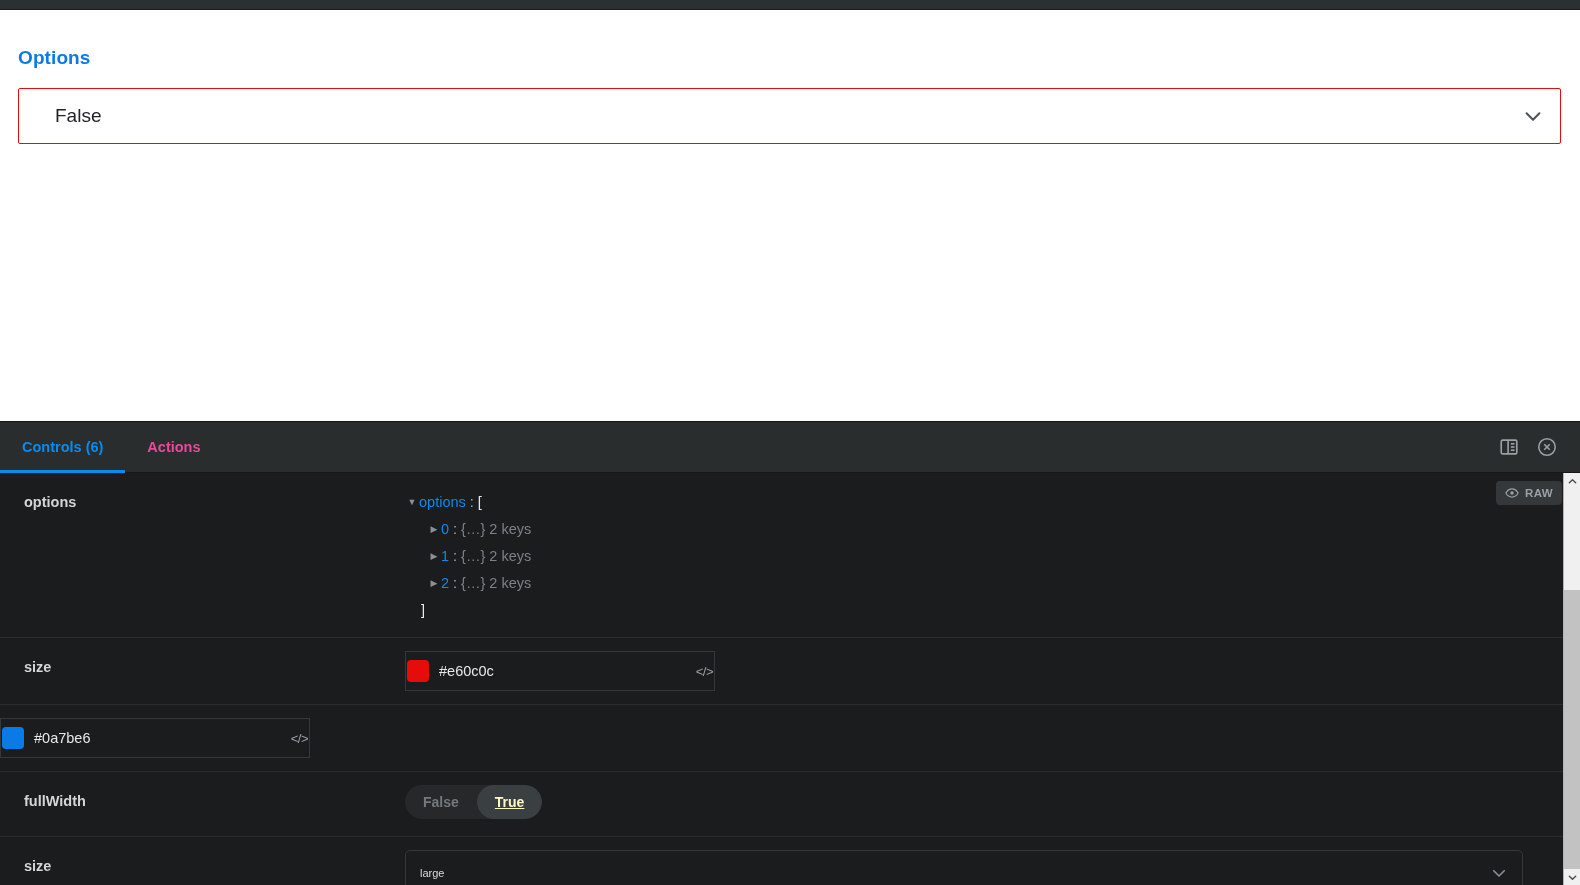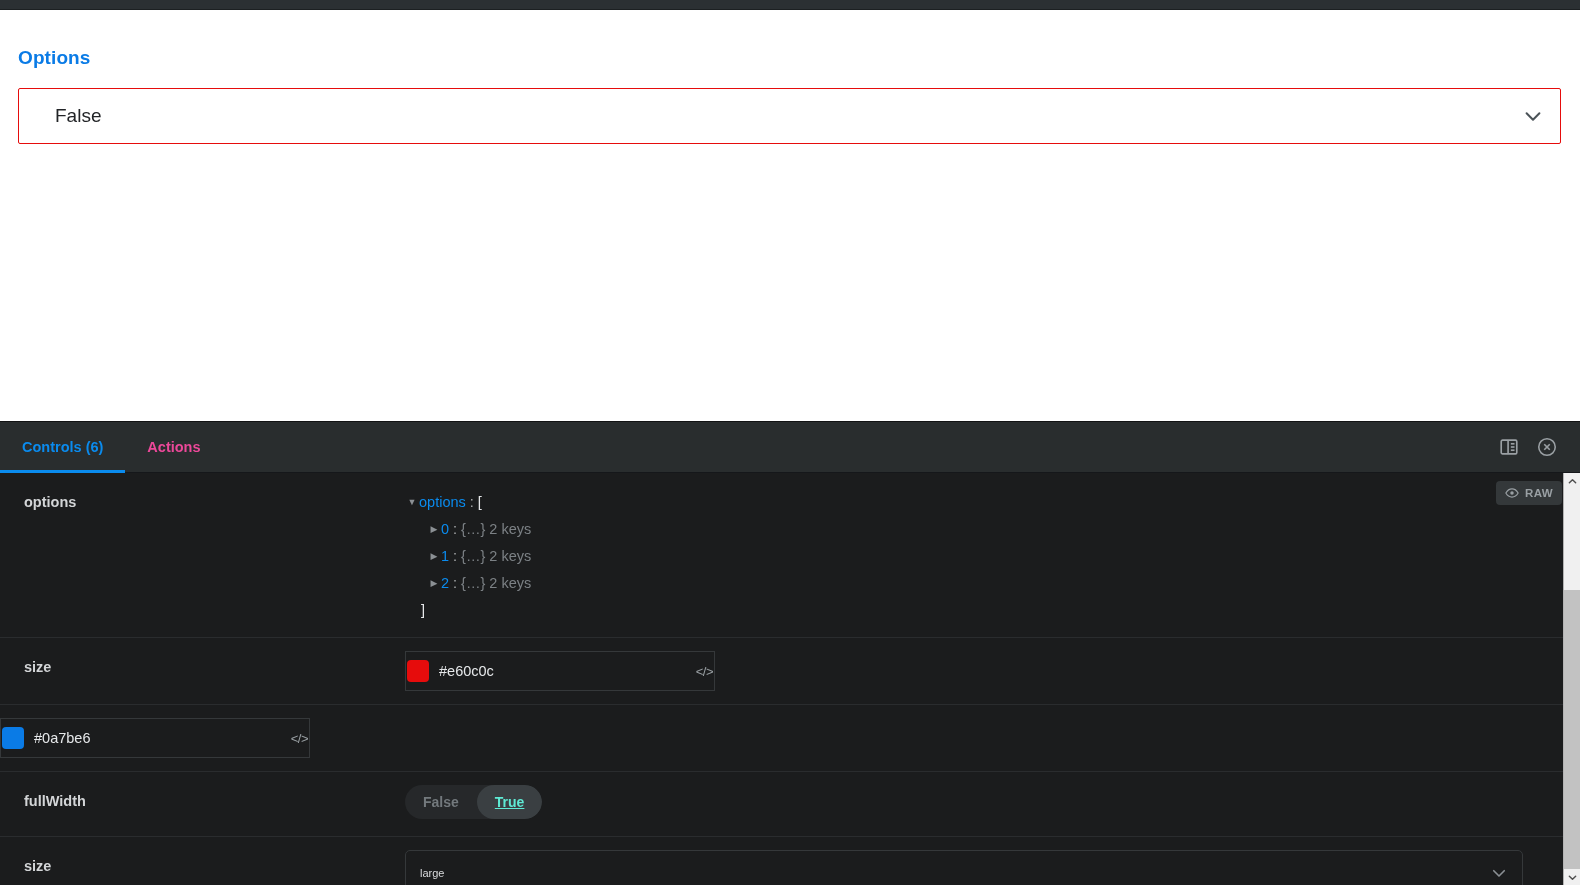--- a/index.html
+++ b/index.html
@@ -203,21 +203,21 @@
     display: flex; align-items: center; justify-content: center;
     padding: 0 18px;
     font-size: 14px;
     font-weight: bold;
     color: #73797d;
     cursor: pointer;
     border-radius: 20px;
   }
   .bool-opt.on {
     background: #3a3f42;
-    color: #5eead4;
+    color: #fef9c3;
     text-decoration: underline;
   }
 
   
   .sel-field {
     width: 1118px; height: 46px;
     background: #1b1c1d;
     border: 1px solid #35383a;
     border-radius: 5px;
     display: flex; align-items: center;

